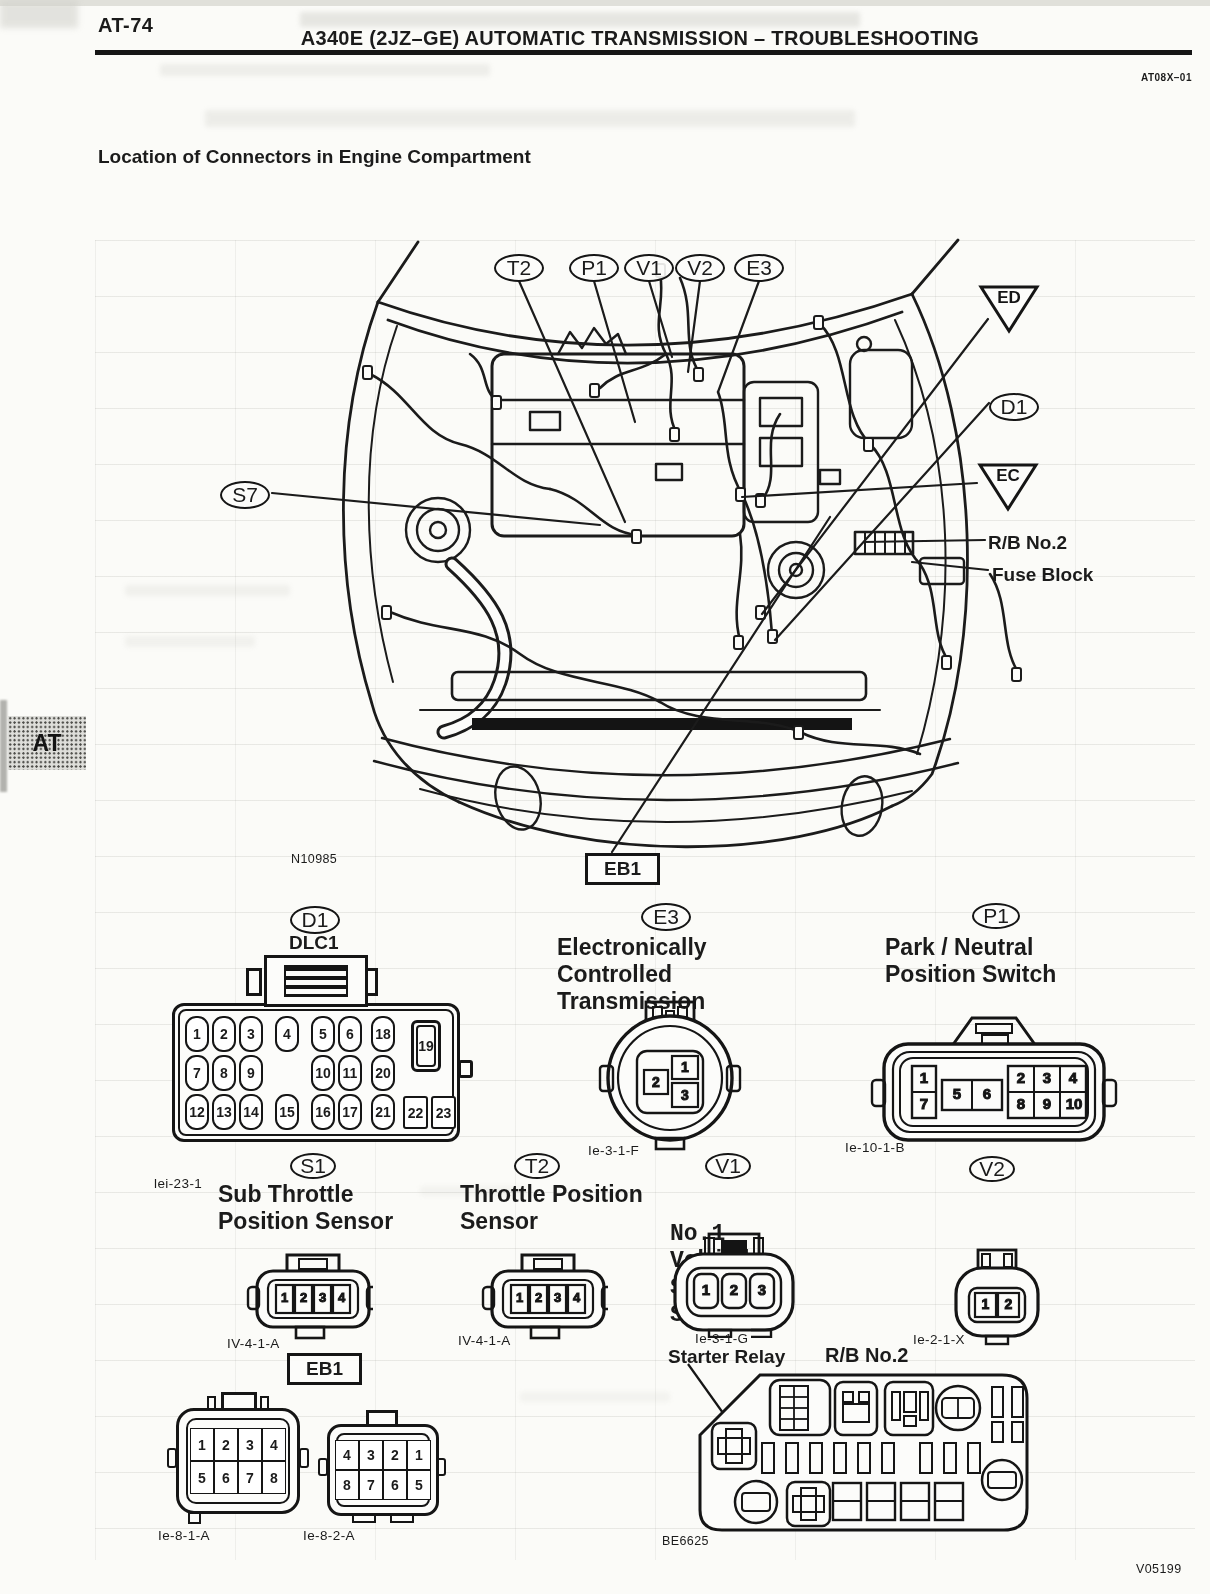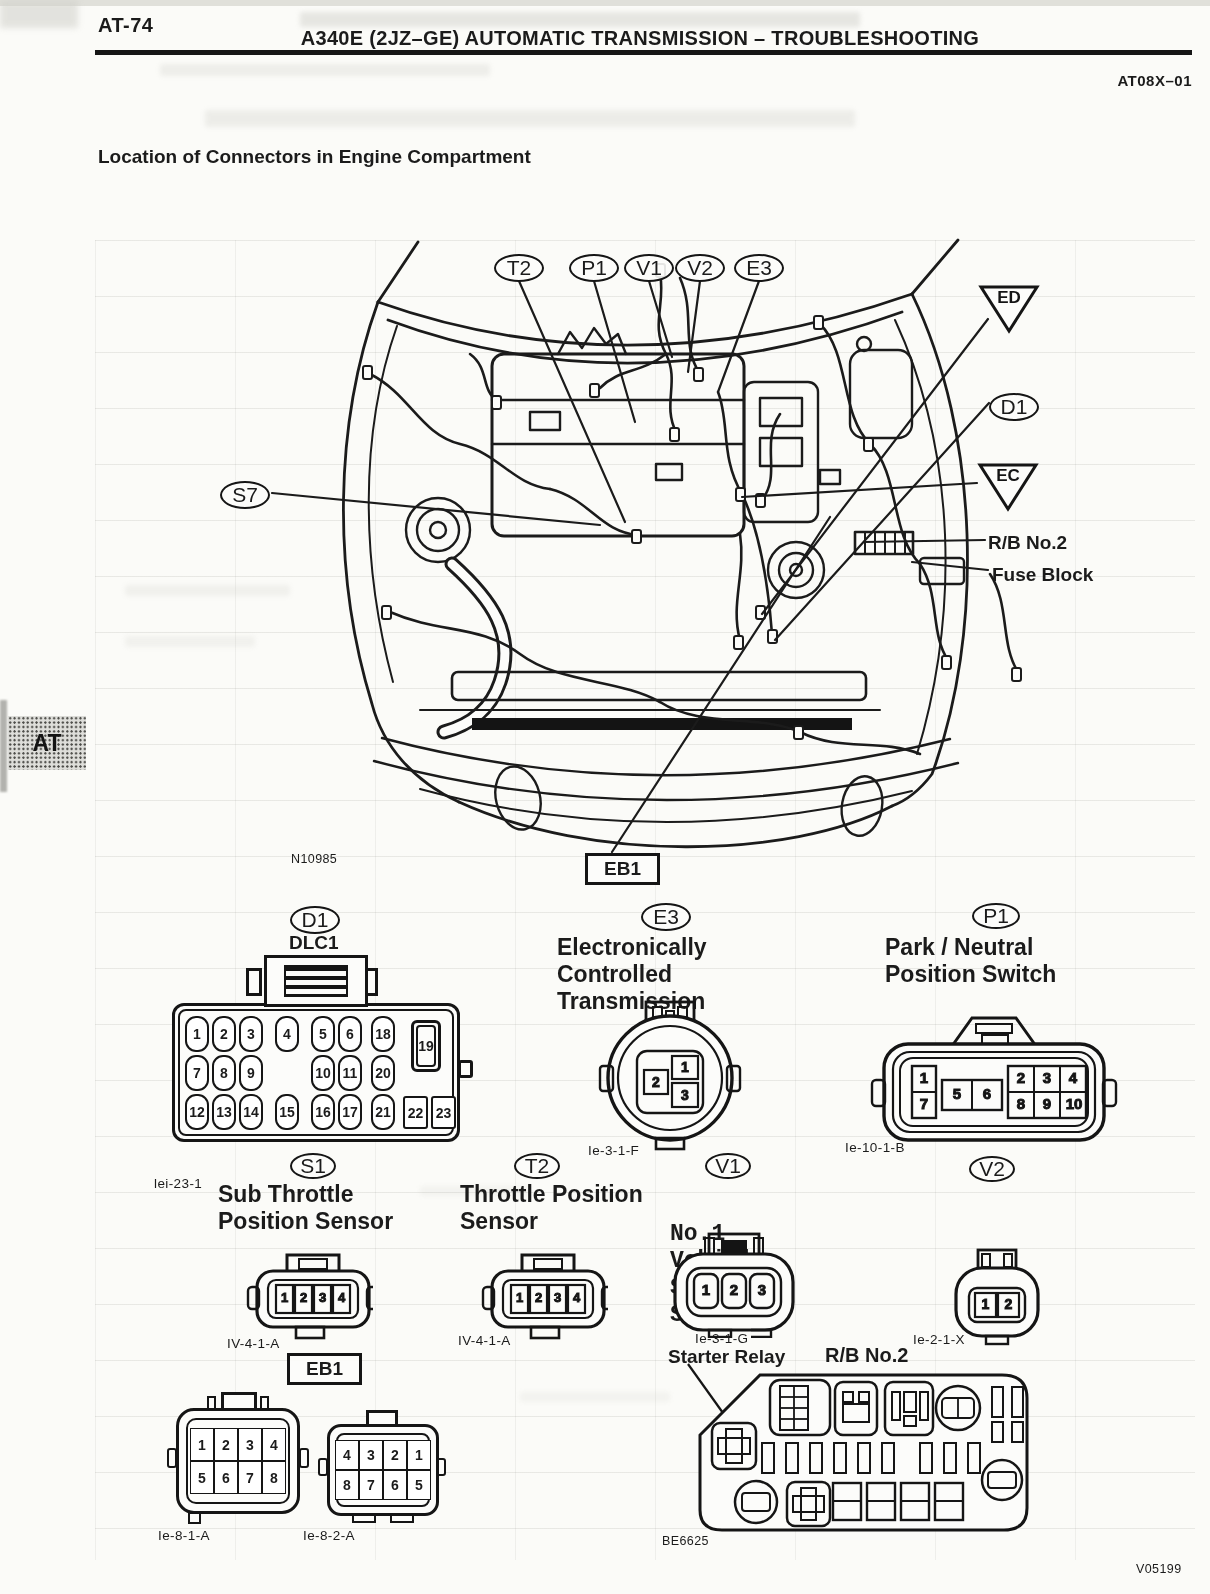--- a/index.html
+++ b/index.html
@@ -4,21 +4,21 @@
 <style>
   * { box-sizing: border-box; margin: 0; padding: 0; }
   body { font-family: "Liberation Sans", sans-serif; color:#1b1b1b; background:#e9e9e4; }
   .page { position:relative; width:1210px; height:1594px; background:#fbfbf8; overflow:hidden; }
   .abs { position:absolute; }
 
   
   .page-num { left:98px; top:14px; font-size:20px; font-weight:bold; letter-spacing:.5px; }
   .hdr-title { left:95px; right:25px; top:27px; text-align:center; font-size:20px; font-weight:bold; letter-spacing:.3px; }
   .hdr-rule { left:95px; top:50px; width:1097px; height:4.5px; background:#161616; }
-  .doc-code { left:1100px; top:72px; width:92px; text-align:right; font-size:15px; font-weight:bold; letter-spacing:.5px; }
+  .doc-code { left:1100px; top:72px; width:92px; text-align:right; font-size:10px; font-weight:bold; letter-spacing:.5px; }
   .main-title { left:98px; top:80px; font-size:29px; font-weight:bold; letter-spacing:.3px; }
   .subtitle { left:98px; top:146px; font-size:19px; font-weight:bold; }
 
   
   .topstrip { left:0; top:0; width:1210px; height:6px; background:#e0e0da; }
   .corner { left:0; top:0; width:78px; height:28px; background:#cfcfc9; opacity:.55; filter:blur(3px); }
   .smudge { position:absolute; background:#a9a9a0; border-radius:2px; filter:blur(2.5px); }
   .bleed-grid { left:95px; top:240px; width:1100px; height:1320px; pointer-events:none;
     background-image:
       repeating-linear-gradient(180deg, rgba(125,125,118,.15) 0px, rgba(125,125,118,.15) 1px, transparent 1px, transparent 56px),

